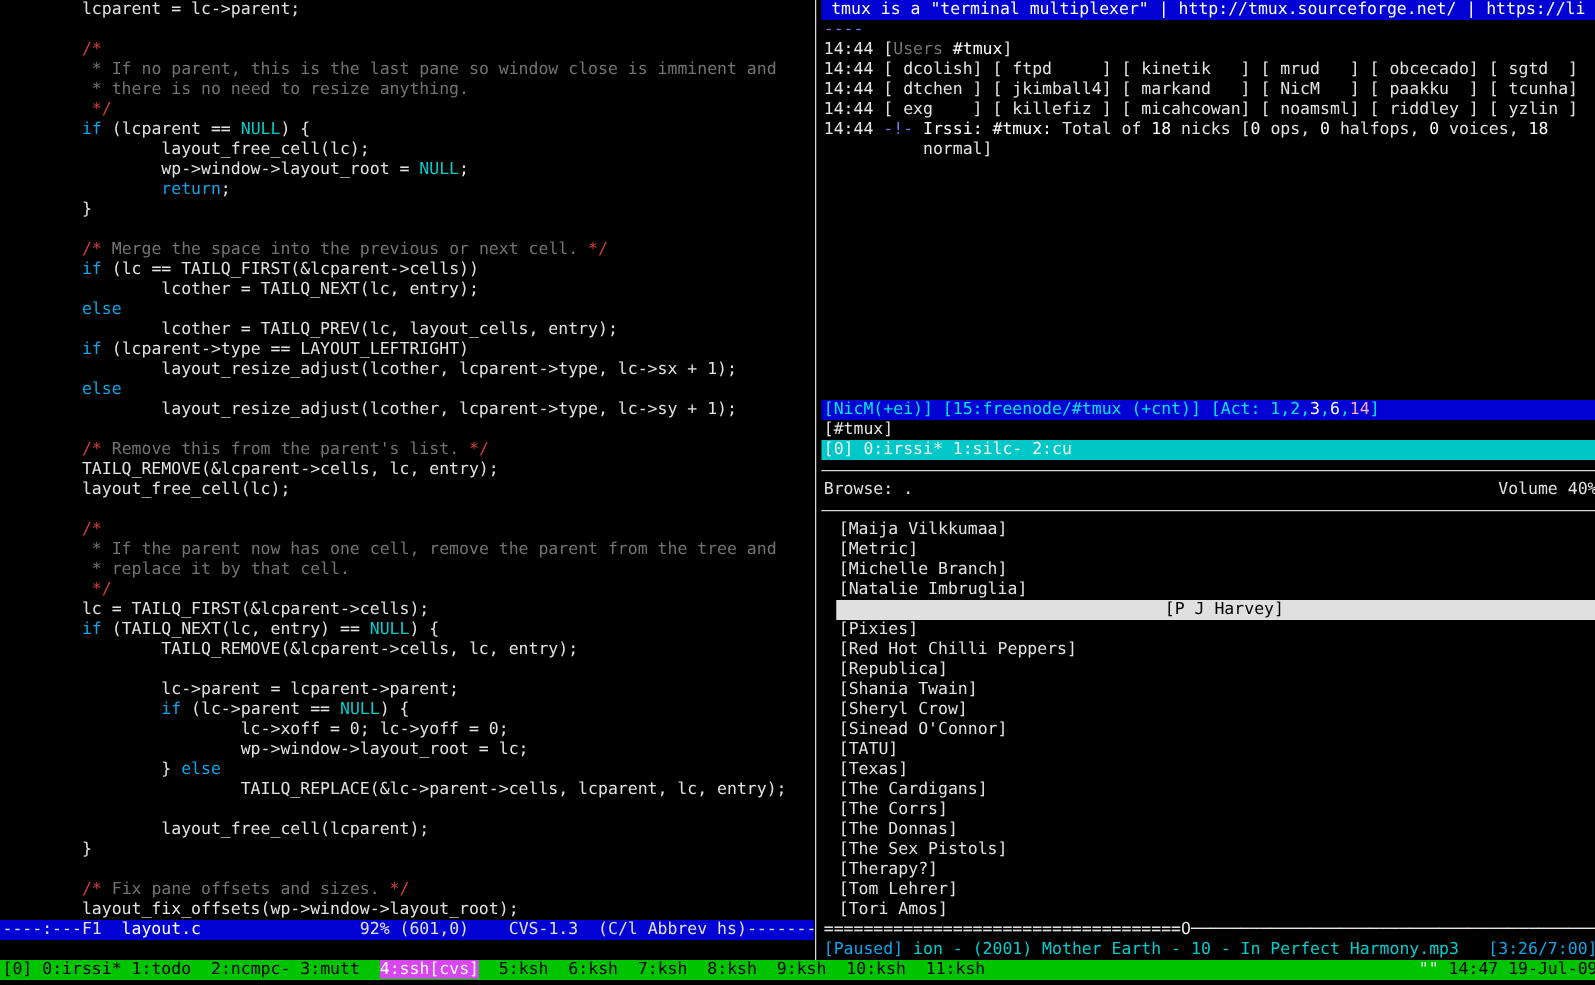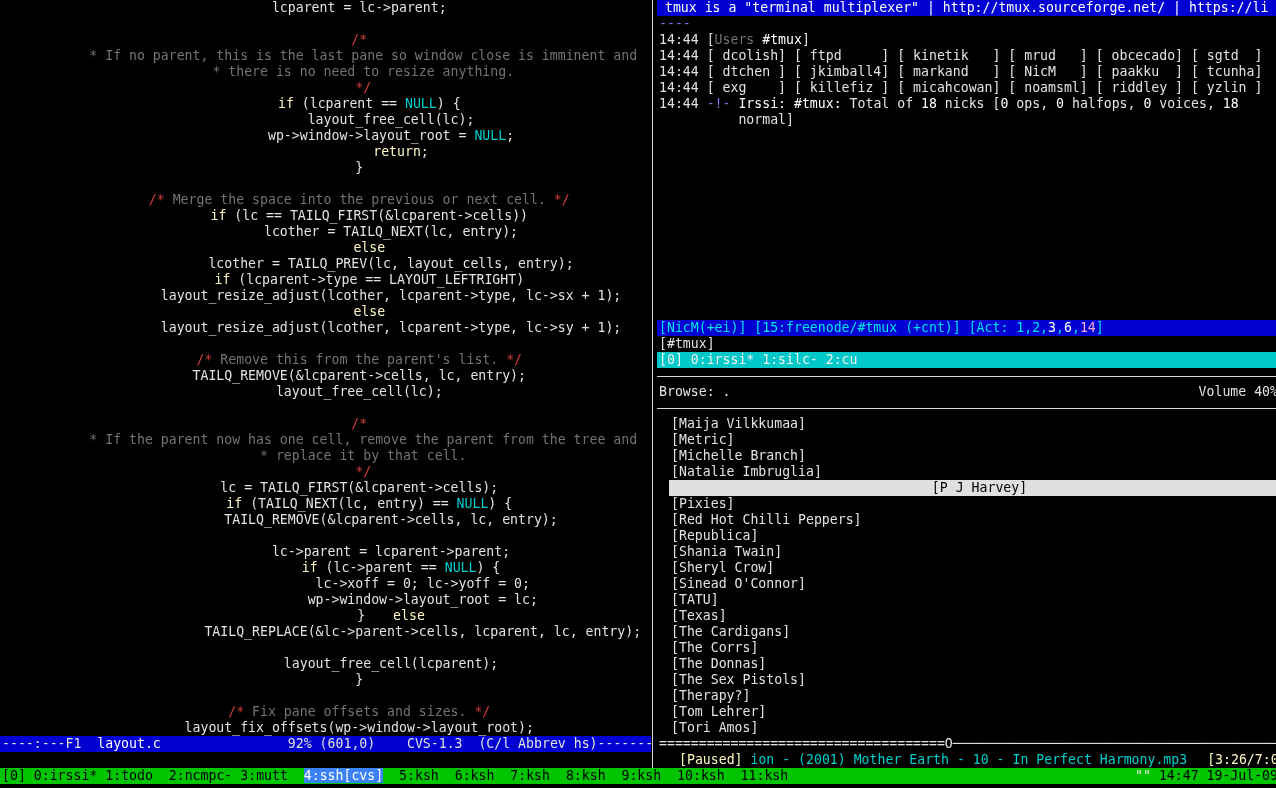--- a/index.html
+++ b/index.html
@@ -8,27 +8,27 @@
     font-family:"DejaVu Sans Mono",monospace;font-size:13.2px;line-height:16px;
     color:#e2e2e2;
   }
   .row{height:16px;white-space:pre;overflow:hidden;}
   span{white-space:pre;}
   
   .s-d{color:#e2e2e2;}
   .s-b{color:#ffffff;font-weight:normal;}
   .s-r{color:#d23c3c;}
   .s-g{color:#737373;}
-  .s-y{color:#fef9c3;margin-left:20px;}
+  .s-y{color:#0ea5e9;}
   .s-c{color:#00cdcd;}
   .s-cy{color:#00e6e6;margin-top:44px;}
   .s-bl{color:#7676f2;}
   .s-m{color:#f9a8d4;font-weight:normal;}
   .s-sb{color:#000000;}
-  .s-sba{background:#3b82f6;color:#ffffff;}
+  .s-sba{background:#d946ef;color:#ffffff;}
   .s-sbw{color:#eaeaea;}
   
   .pane-left{position:absolute;left:0;top:0;width:651px;height:768px;overflow:hidden;}
   .pane-right{position:absolute;left:657px;top:0;width:619px;height:768px;overflow:hidden;}
   .abs{position:absolute;left:0;width:100%;}
   .pad{padding-left:2px;}
   .bluebar{background:#0000d2;color:#ffffff;height:16px;white-space:pre;overflow:hidden;}
   .cyanbar{background:#00c8c8;color:#f2f2f2;height:16px;white-space:pre;overflow:hidden;}
   .greenbar{position:absolute;left:0;top:768px;width:1276px;height:16px;background:#00c400;
     display:flex;justify-content:space-between;white-space:pre;overflow:hidden;}
@@ -37,21 +37,21 @@
   .flexrow{display:flex;justify-content:space-between;white-space:pre;overflow:hidden;height:16px;}
   .artist{padding-left:2px;}
   .artist.selected{background:#e0e0e0;color:#000000;text-align:center;}
 </style>
 </head>
 <body>
 
 <div id="screen">
 
   <div class="pane-left">
-    <div class="abs pad" style="top:0;text-align:center;">
+    <div class="abs pad" style="top:0;">
         <div class="row"><span class="s-d">        lcparent = lc-&gt;parent;</span></div>
         <div class="row"></div>
         <div class="row"><span class="s-d">        </span><span class="s-r">/*</span></div>
         <div class="row"><span class="s-d">         </span><span class="s-g">* If no parent, this is the last pane so window close is imminent and</span></div>
         <div class="row"><span class="s-d">         </span><span class="s-g">* there is no need to resize anything.</span></div>
         <div class="row"><span class="s-d">         </span><span class="s-r">*/</span></div>
         <div class="row"><span class="s-d">        </span><span class="s-y">if</span><span class="s-d"> (lcparent == </span><span class="s-c">NULL</span><span class="s-d">) {</span></div>
         <div class="row"><span class="s-d">                layout_free_cell(lc);</span></div>
         <div class="row"><span class="s-d">                wp-&gt;window-&gt;layout_root = </span><span class="s-c">NULL</span><span class="s-d">;</span></div>
         <div class="row"><span class="s-d">                </span><span class="s-y">return</span><span class="s-d">;</span></div>

